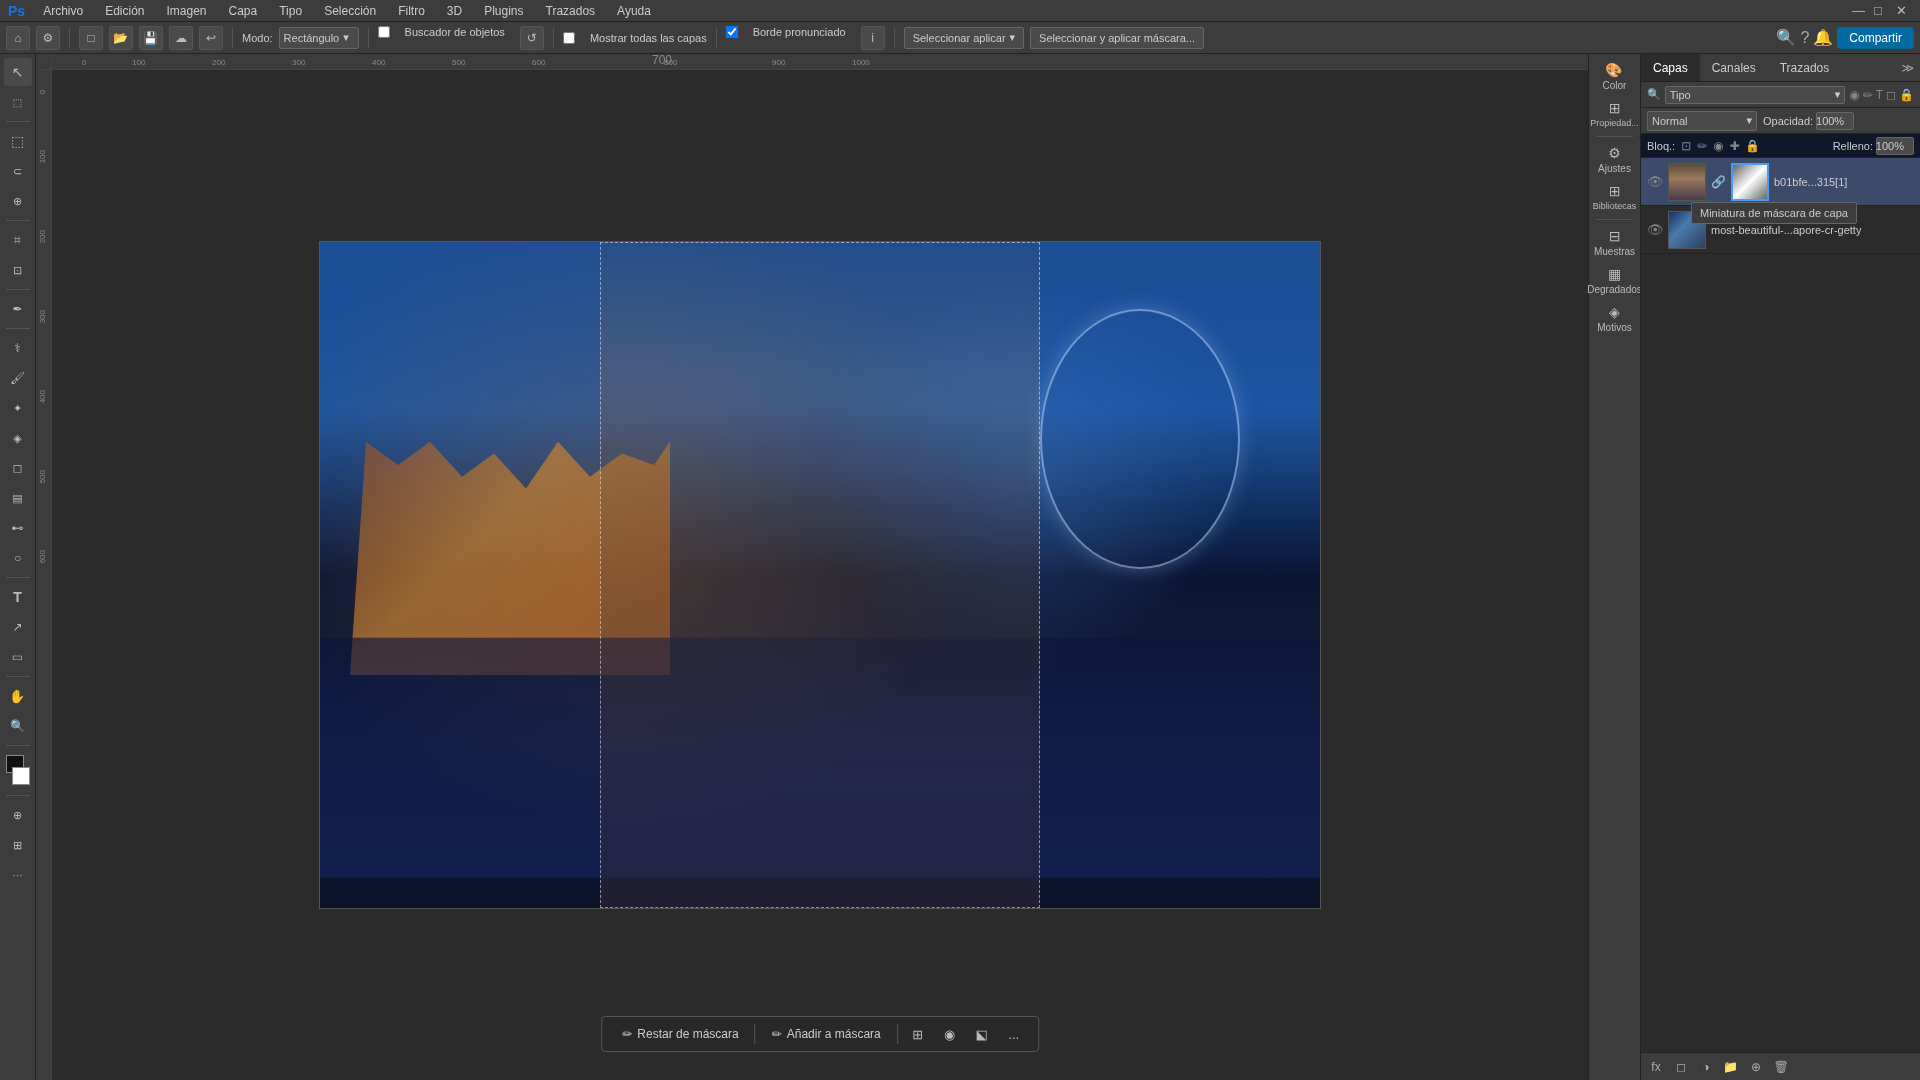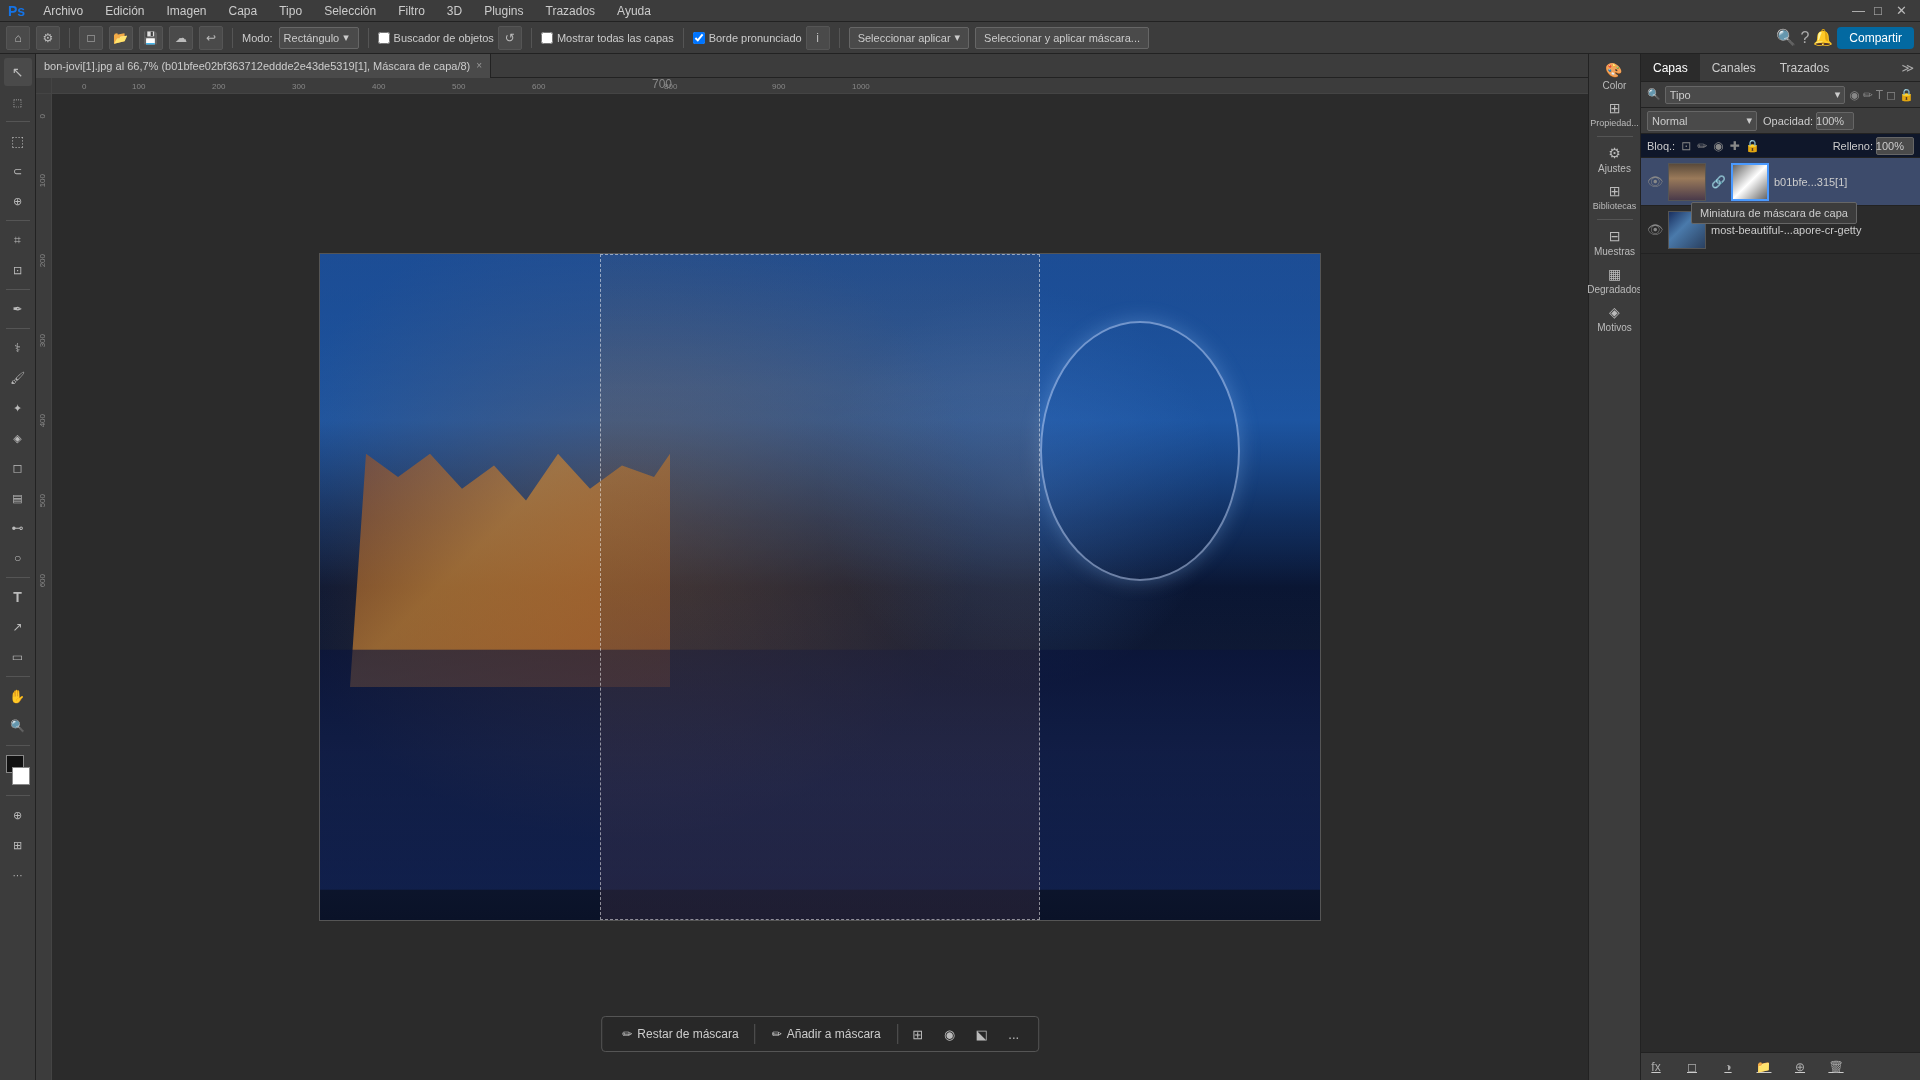--- a/index.html
+++ b/index.html
@@ -62,21 +62,21 @@
       border: 1px solid #666;
       border-radius: 2px;
       color: #ccc;
       font-size: 11px;
       padding: 0 4px;
       display: flex; align-items: center; gap: 4px;
       cursor: pointer;
       min-width: 80px;
     }
     .options-checkbox-group {
-      display: flex; align-items: center; gap: 4px;
+      display: flex; gap: 15px;
     }
     .options-checkbox-group input { width: 12px; height: 12px; }
     .options-btn-text {
       height: 22px;
       background: #4a4a4a;
       border: 1px solid #666;
       border-radius: 2px;
       color: #ccc;
       font-size: 11px;
       padding: 0 8px;
@@ -485,22 +485,21 @@
       top: -4px;
       left: 50px;
     }
     #layers-footer {
       height: 28px;
       background: #3c3c3c;
       border-top: 1px solid #222;
       display: flex;
       align-items: center;
       padding: 0 4px;
-      gap: 14px;
-      text-decoration: underline;
+      gap: 3px;
     }
     .lf-btn {
       width: 22px; height: 20px;
       display: flex; align-items: center; justify-content: center;
       cursor: pointer;
       color: #aaa;
       font-size: 12px;
       border-radius: 2px;
     }
   </style>
@@ -612,26 +611,20 @@
       <div class="color-bg"></div>
     </div>
     <div class="tool-separator" style="margin-top:8px;"></div>
     <div class="tool-btn" style="font-size:11px;">⊕</div>
     <div class="tool-btn" style="font-size:11px;">⊞</div>
     <div class="tool-btn" style="font-size:10px;">···</div>
   </div>
 
   <div id="canvas-container">
 
-    <div id="tab-bar">
-      <div class="canvas-tab">
-        <span>bon-jovi[1].jpg al 66,7% (b01bfee02bf363712eddde2e43de5319[1], Máscara de capa/8)</span>
-        <span class="close-x">×</span>
-      </div>
-    </div>
 
     <div style="display:flex;flex:1;overflow:hidden;flex-direction:column;">
 
       <div style="display:flex;flex-shrink:0;">
         <div style="width:16px;height:16px;background:#3c3c3c;border-right:1px solid #444;border-bottom:1px solid #444;"></div>
         <div id="ruler-h" style="flex:1;height:16px;background:#3c3c3c;border-bottom:1px solid #444;overflow:hidden;position:relative;">
           <div style="position:absolute;left:0;top:0;width:100%;height:100%;display:flex;align-items:flex-end;padding-bottom:2px;">
             <span style="position:absolute;left:30px;font-size:8px;color:#888;">0</span>
             <span style="position:absolute;left:80px;font-size:8px;color:#888;">100</span>
             <span style="position:absolute;left:160px;font-size:8px;color:#888;">200</span>

